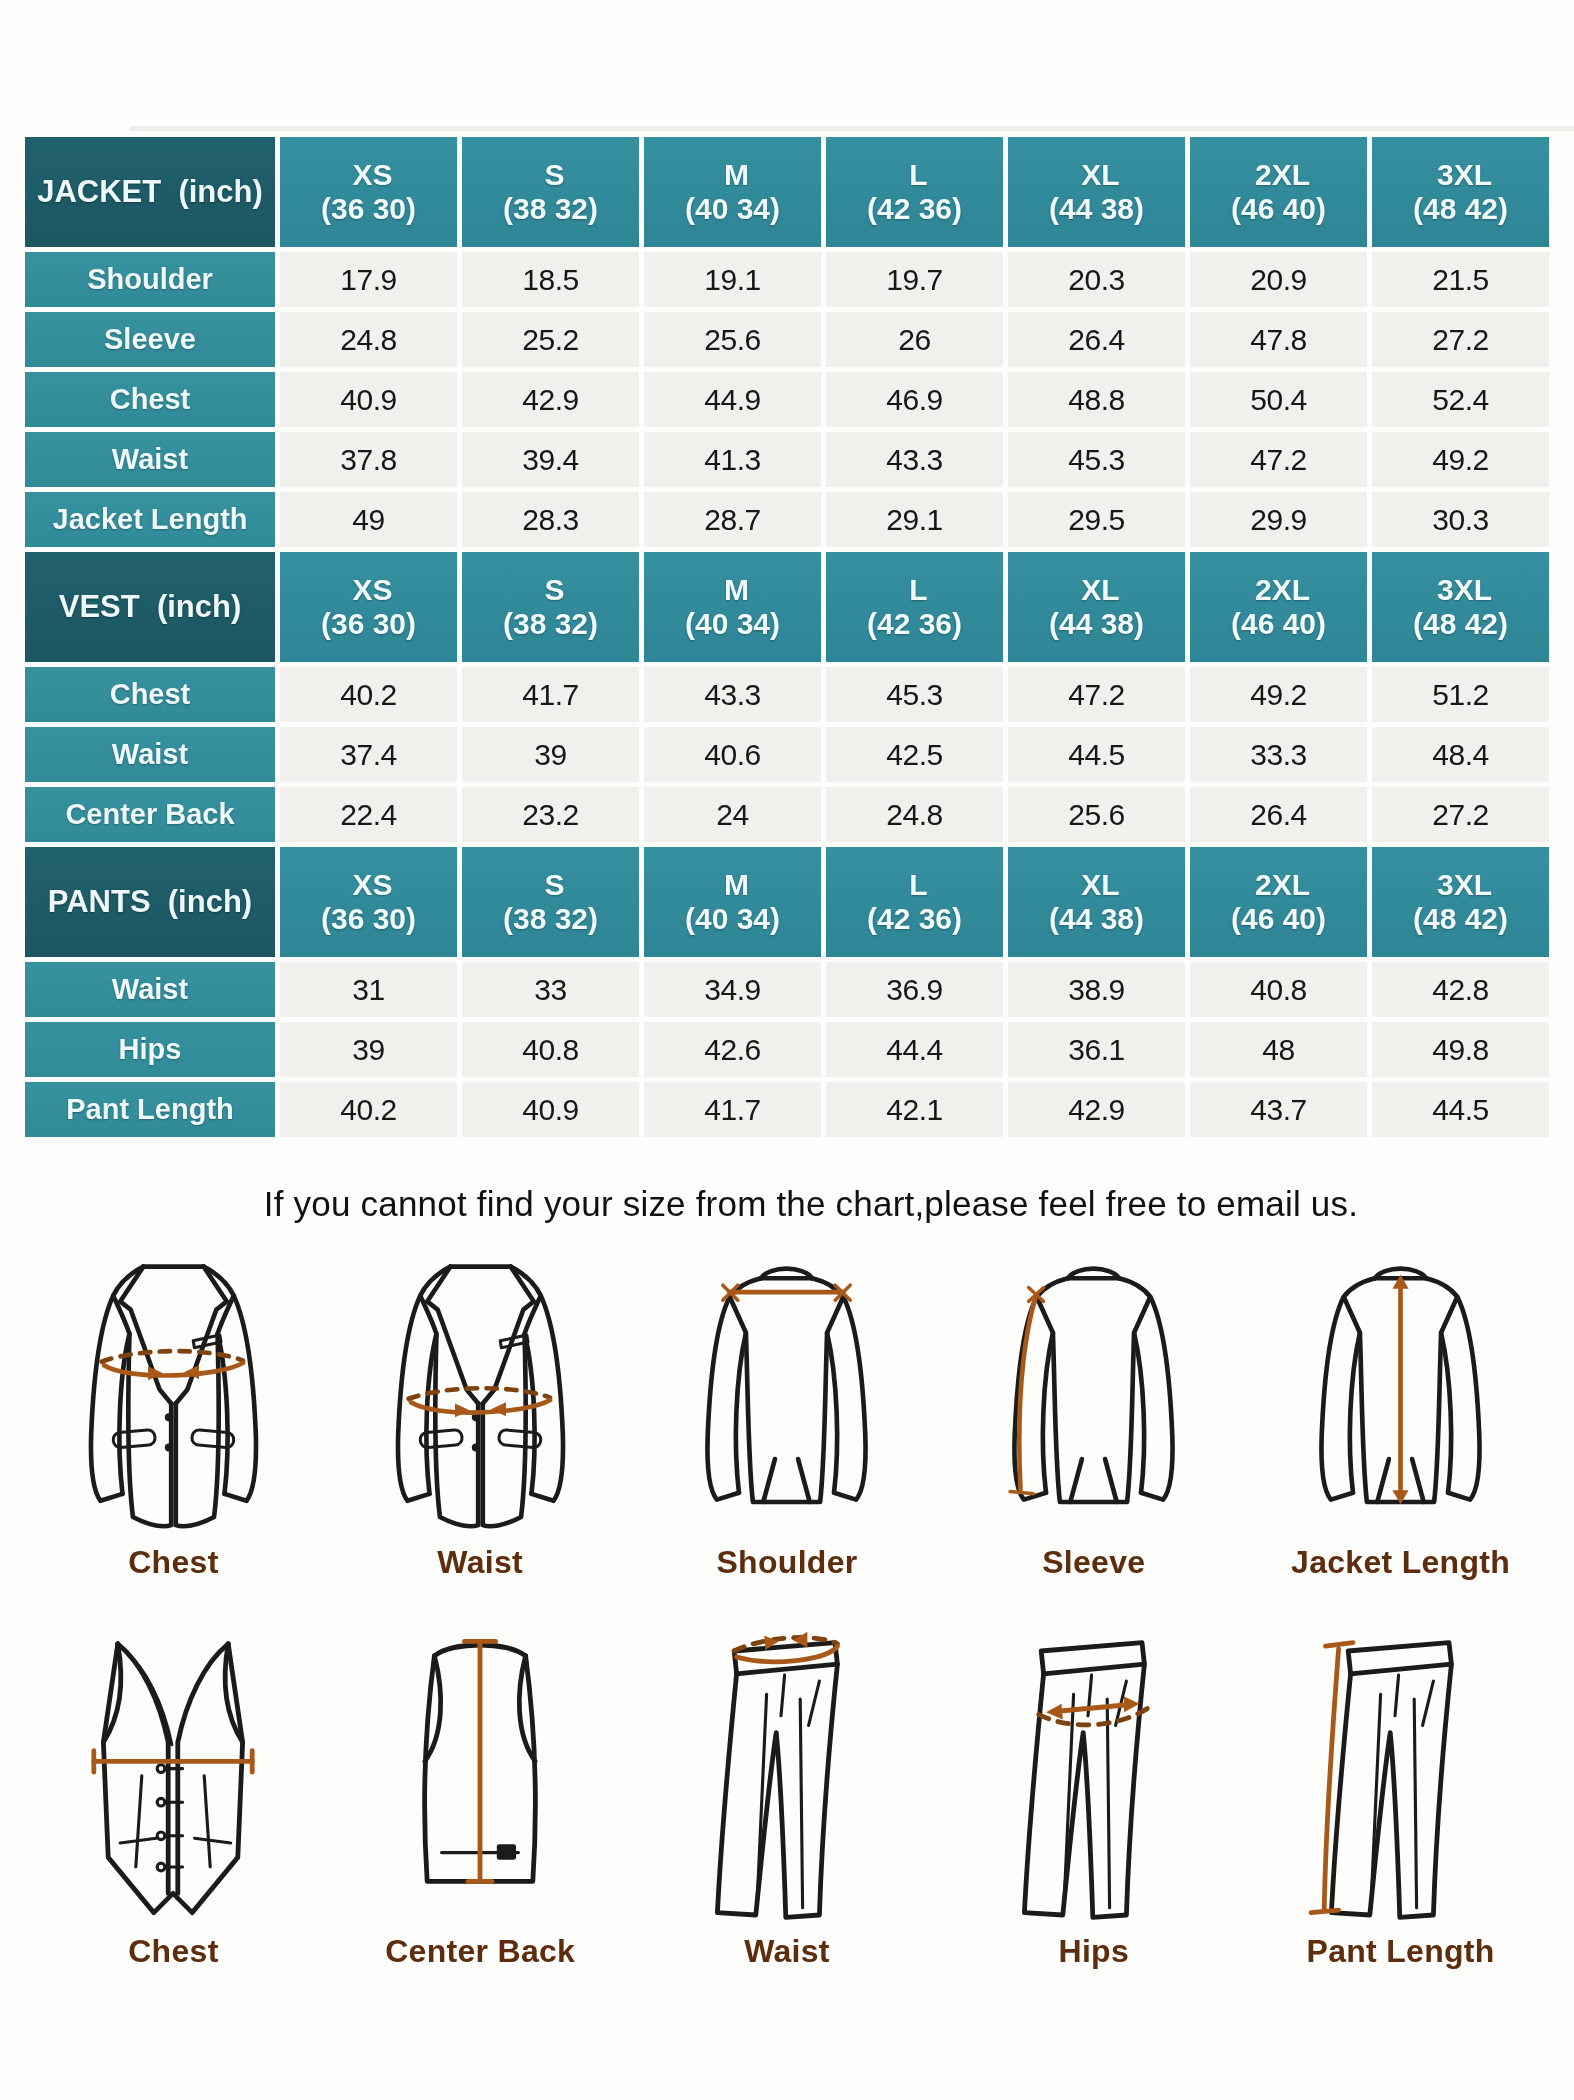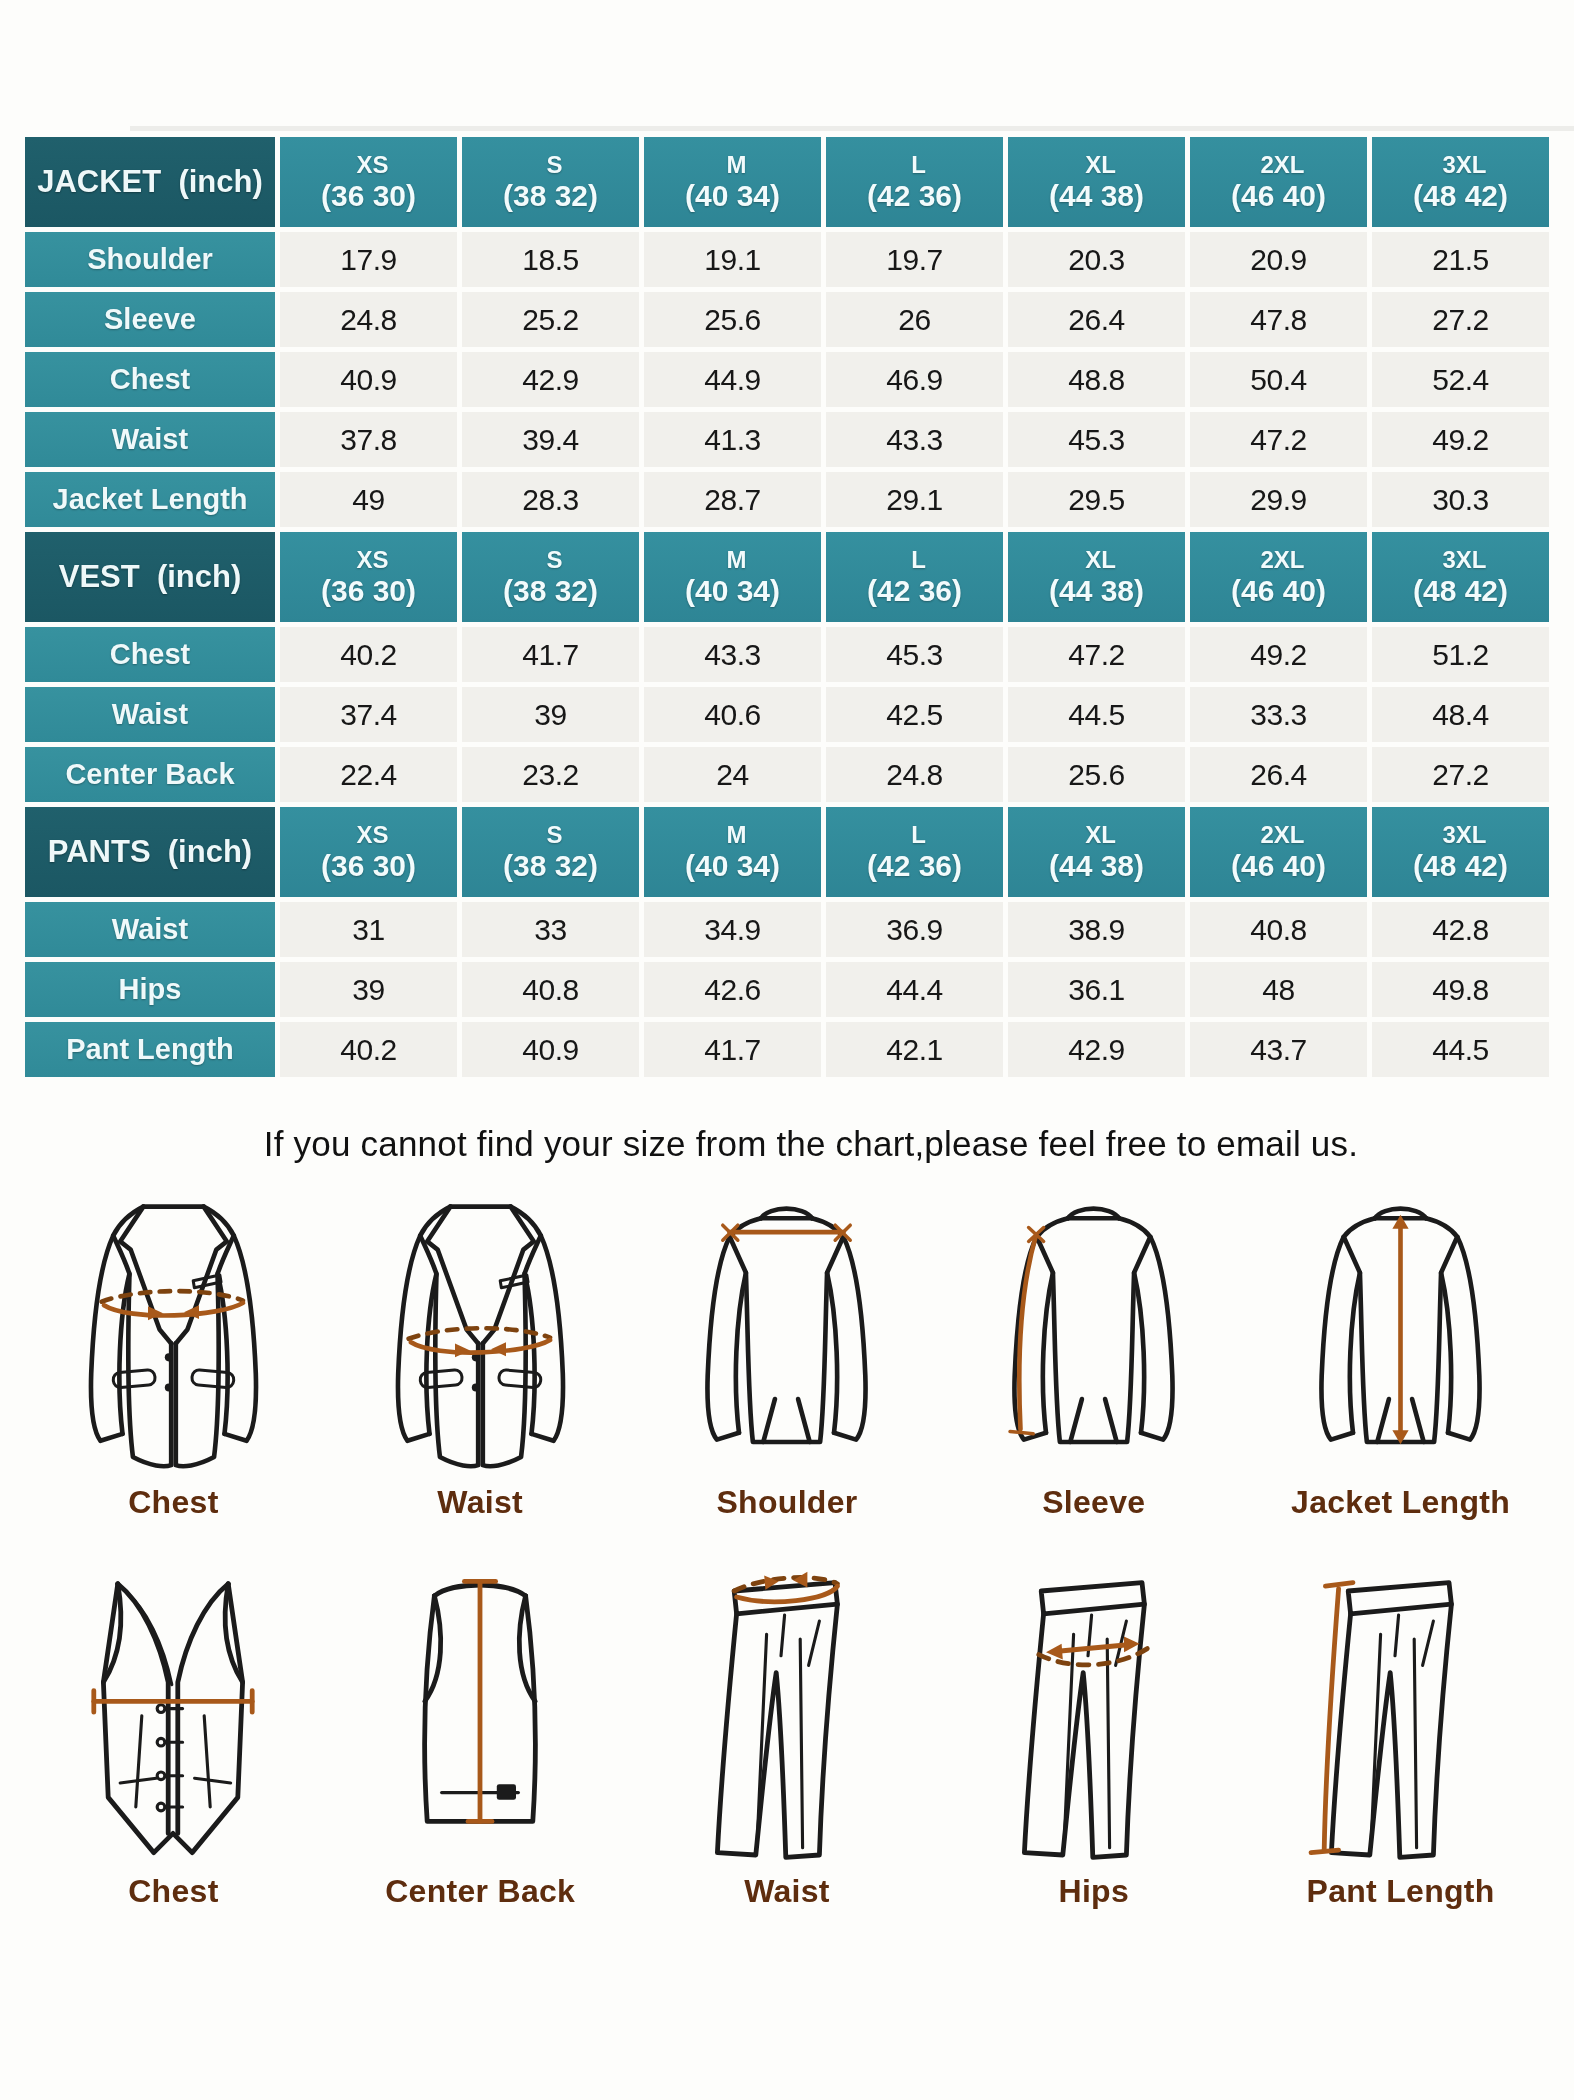--- a/index.html
+++ b/index.html
@@ -10,32 +10,32 @@
   }
   .top-edge{position:absolute;top:126px;left:130px;right:0;height:5px;background:#e9e9e6;opacity:.8;}
 
   
   table.size-table{
     border-collapse:separate;border-spacing:5px;table-layout:fixed;
     width:1534px;margin:132px auto 0 auto;
   }
   table.size-table col.lab{width:250px;}
   th,td{padding:0;text-align:center;vertical-align:middle;}
-  tr.sec-row th{height:90px;}
+  tr.sec-row th{height:110px;}
   tr.data-row th, tr.data-row td{height:55px;}
   .sec-cell{
     background:linear-gradient(#20606c,#1b5763);
     color:#eef8f9;font-size:31px;font-weight:700;white-space:pre;
     text-shadow:0 1px 2px rgba(0,0,0,.35);
   }
   .size-cell{
     background:linear-gradient(#35909f,#2e8595);
     color:#f2fbfc;text-shadow:0 1px 2px rgba(0,0,0,.3);
   }
-  .size-cell .sz{font-size:24px;font-weight:700;line-height:1.15;padding-left:8px;}
+  .size-cell .sz{font-size:30px;font-weight:700;line-height:1.15;padding-left:8px;}
   .size-cell .rg{font-size:30px;font-weight:700;line-height:1.15;}
   .rowlab-cell{
     background:linear-gradient(#37929f,#308a98);
     color:#eff9fa;font-size:29px;font-weight:700;
     text-shadow:0 1px 2px rgba(0,0,0,.3);
   }
   .val-cell{
     background:#f1f0ec;color:#171717;font-size:30px;letter-spacing:-0.5px;
   }
 

